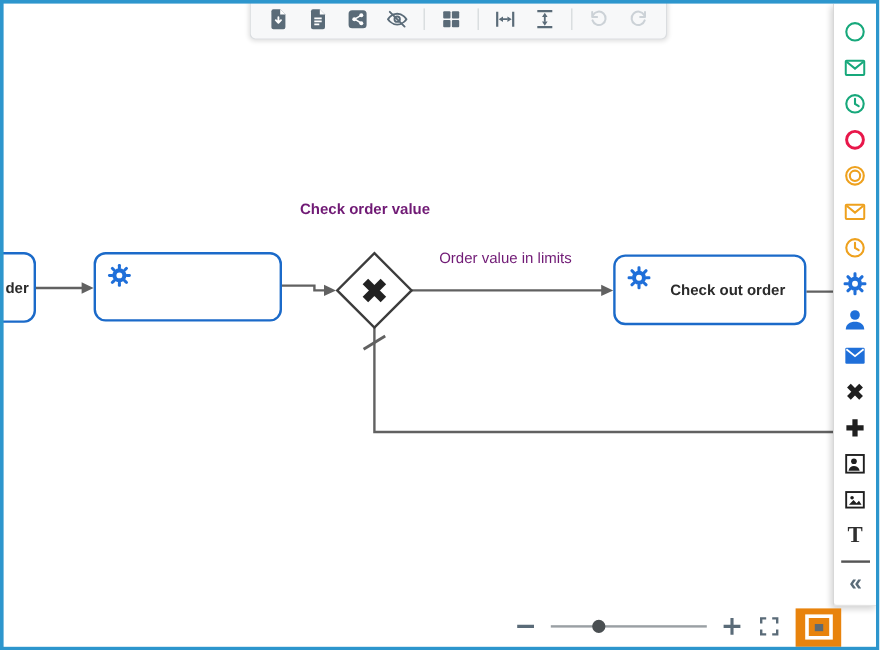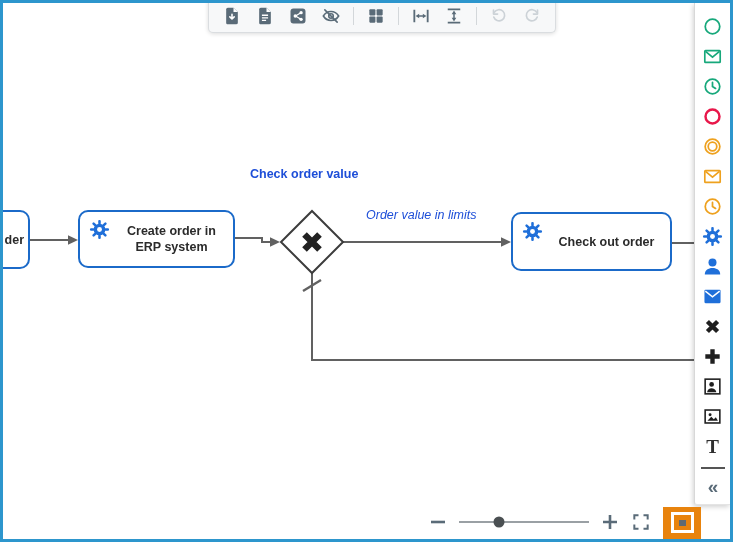--- a/index.html
+++ b/index.html
@@ -8,23 +8,23 @@
   .frame{position:absolute;inset:0;border:3px solid #2d96cd;pointer-events:none;z-index:60;}
 
   
   .wires{position:absolute;left:0;top:0;z-index:1;}
   .task{position:absolute;background:#fff;border:2px solid #1b6ac9;border-radius:10px;z-index:3;box-sizing:border-box;}
   .task .gear{position:absolute;left:9px;top:7px;width:21px;height:21px;}
   .task .gear svg{width:21px;height:21px;display:block;}
   .task .lbl{position:absolute;left:36px;right:6px;top:50%;transform:translateY(-50%);
              font-weight:bold;font-size:12.5px;line-height:1.3;color:#2b2b2b;text-align:center;}
   .task-clipped .lbl{left:4px;right:4px;text-align:right;}
-  .dlabel{position:absolute;font-size:12.5px;color:#1d4ed8;white-space:nowrap;z-index:4;}
+  .dlabel{position:absolute;font-size:12.5px;color:#701a75;white-space:nowrap;z-index:4;}
   .gw-label{font-weight:bold;}
-  .flow-label{font-style:italic;}
+  .flow-label{}
 
   
   .toolbar{position:absolute;left:208px;top:0;height:33px;background:#f7f8f9;
            border:1px solid #dadde0;border-top:none;border-radius:0 0 5px 5px;
            box-shadow:0 1px 4px rgba(0,0,0,.14);display:flex;align-items:center;
            padding:0 10px;gap:7px;z-index:20;box-sizing:border-box;}
   .tb-btn{width:26px;height:24px;display:flex;align-items:center;justify-content:center;cursor:pointer;}
   .tb-btn svg{width:20px;height:20px;display:block;}
   .tb-sep{width:1px;height:18px;background:#d3d7da;margin:0 2px;}
 
@@ -88,21 +88,20 @@
           <rect x="10.55" y="1.1" width="2.9" height="5.2" rx="1.3" transform="rotate(90 12 12)" fill="#1f6fd9"></rect>
           <rect x="10.55" y="1.1" width="2.9" height="5.2" rx="1.3" transform="rotate(135 12 12)" fill="#1f6fd9"></rect>
           <rect x="10.55" y="1.1" width="2.9" height="5.2" rx="1.3" transform="rotate(180 12 12)" fill="#1f6fd9"></rect>
           <rect x="10.55" y="1.1" width="2.9" height="5.2" rx="1.3" transform="rotate(225 12 12)" fill="#1f6fd9"></rect>
           <rect x="10.55" y="1.1" width="2.9" height="5.2" rx="1.3" transform="rotate(270 12 12)" fill="#1f6fd9"></rect>
           <rect x="10.55" y="1.1" width="2.9" height="5.2" rx="1.3" transform="rotate(315 12 12)" fill="#1f6fd9"></rect>
           <circle cx="12" cy="12" r="6.7" fill="#1f6fd9"></circle>
           <circle cx="12" cy="12" r="2.8" fill="#fff"></circle>
         </svg>
       </span>
-    <span class="lbl">Create order in ERP system</span>
   </div>
 
   <div class="task" style="left:511px;top:212px;width:161px;height:59px;">
     <span class="gear">
         <svg viewBox="0 0 24 24">
           <rect x="10.55" y="1.1" width="2.9" height="5.2" rx="1.3" transform="rotate(0 12 12)" fill="#1f6fd9"></rect>
           <rect x="10.55" y="1.1" width="2.9" height="5.2" rx="1.3" transform="rotate(45 12 12)" fill="#1f6fd9"></rect>
           <rect x="10.55" y="1.1" width="2.9" height="5.2" rx="1.3" transform="rotate(90 12 12)" fill="#1f6fd9"></rect>
           <rect x="10.55" y="1.1" width="2.9" height="5.2" rx="1.3" transform="rotate(135 12 12)" fill="#1f6fd9"></rect>
           <rect x="10.55" y="1.1" width="2.9" height="5.2" rx="1.3" transform="rotate(180 12 12)" fill="#1f6fd9"></rect>

